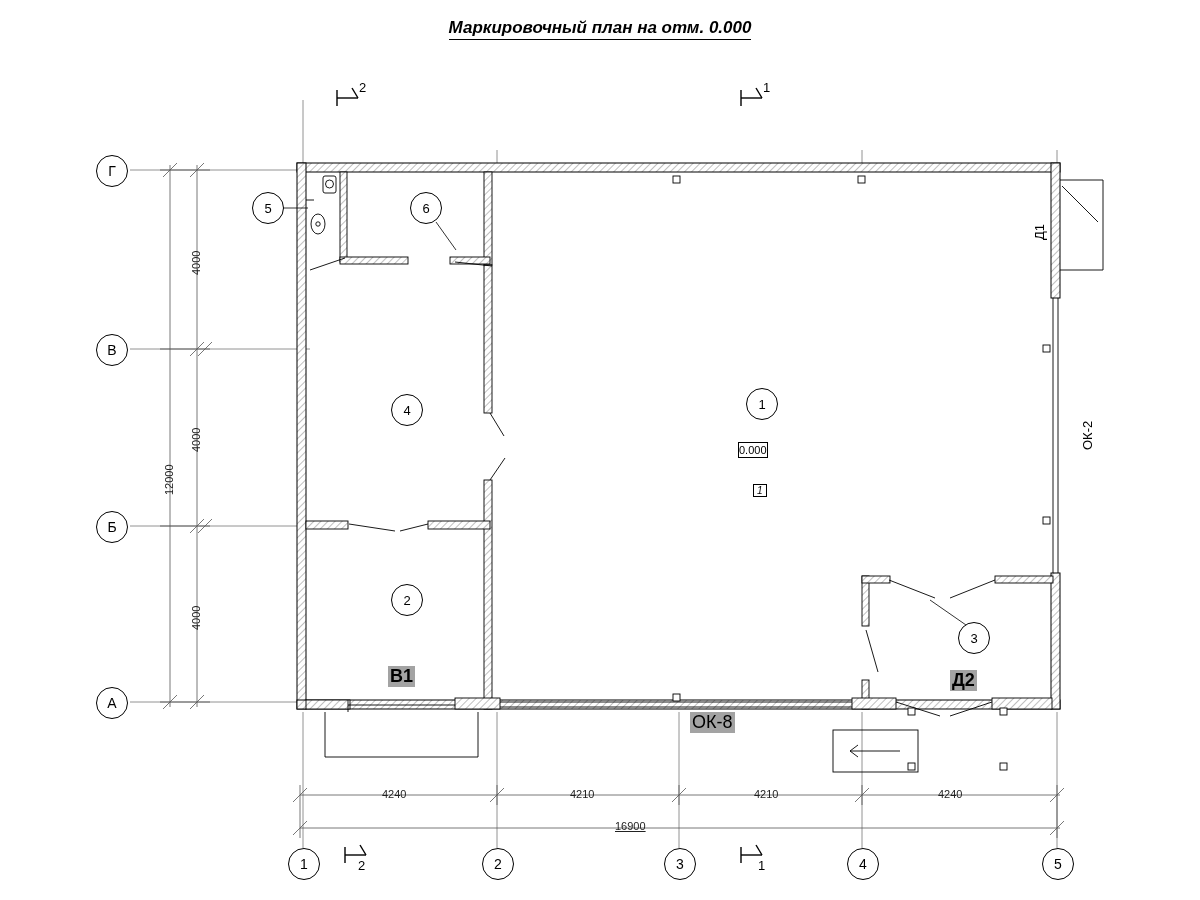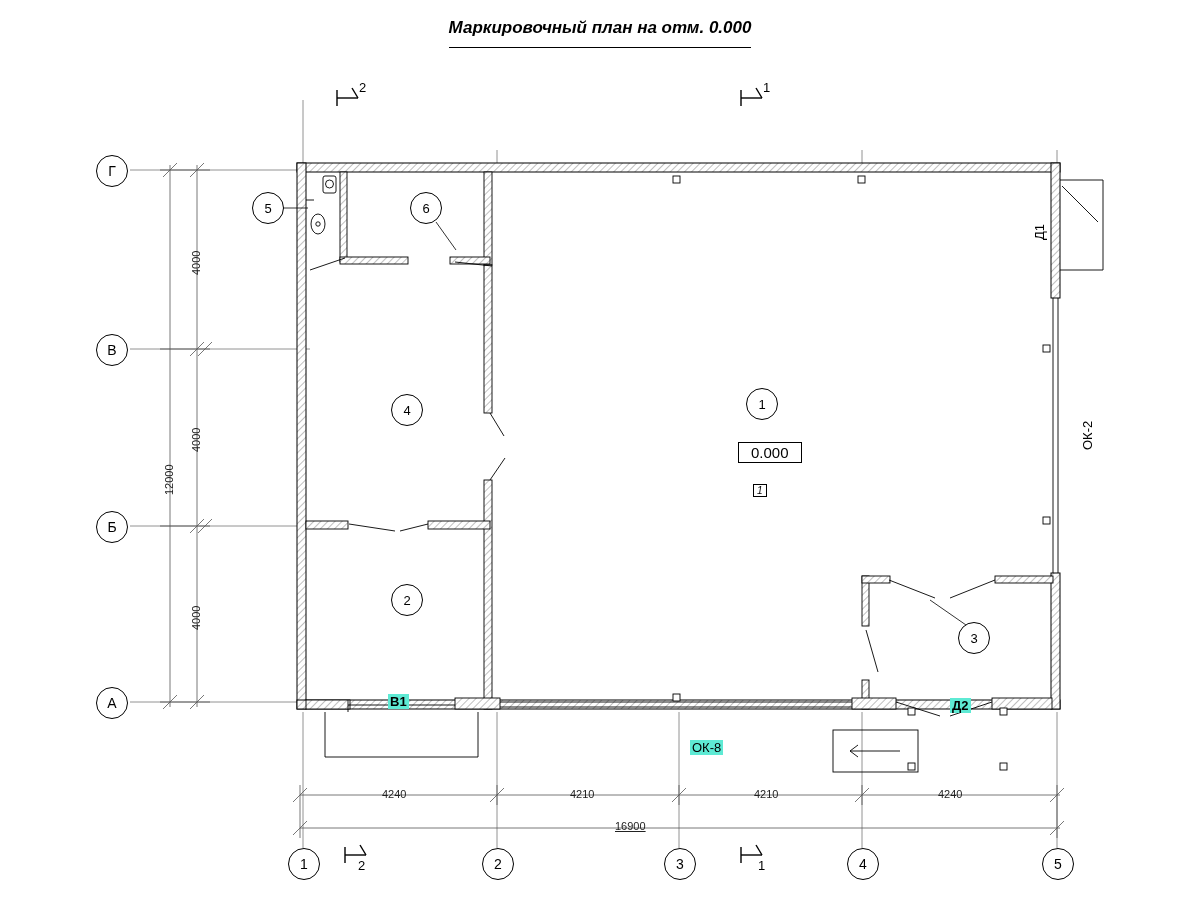--- a/index.html
+++ b/index.html
@@ -21,21 +21,21 @@
     left: 0;
     top: 18px;
     width: 1200px;
     text-align: center;
     font-size: 17px;
     font-style: italic;
     font-weight: bold;
   }
   #title span {
     border-bottom: 1.5px solid #000;
-    padding-bottom: 10px;
+    padding-bottom: 2px;
   }
   svg#plan {
     position: absolute;
     left: 0;
     top: 0;
   }
   .lbl {
     position: absolute;
     font-size: 13px;
     white-space: nowrap;
@@ -54,31 +54,30 @@
     justify-content: center;
     font-size: 13px;
     background: #fff;
   }
   .circ.axis { width: 30px; height: 30px; font-size: 14px; }
   .circ.room { width: 30px; height: 30px; font-size: 13px; }
   .boxlbl {
     position: absolute;
     border: 1px solid #000;
     background: #fff;
-    font-size: 15px;
-    padding: 1px 12px;
+    font-size: 11px;
+    padding: 1px 0;
     text-align: center;
   }
   .boxlbl.italic { font-style: italic; font-size: 10px; padding: 0 3px; }
   .plainlbl {
     position: absolute;
-    font-size: 13px;
-    background: #5eead4;
+    font-size: 18px;
+    background: #a3a3a3;
     padding: 0 2px;
-    margin-top: 28px;
   }
 </style>
 </head>
 <body>
 
 <div id="sheet">
 
   <div id="title">
     <span>Маркировочный план на отм. 0.000</span>
   </div>

